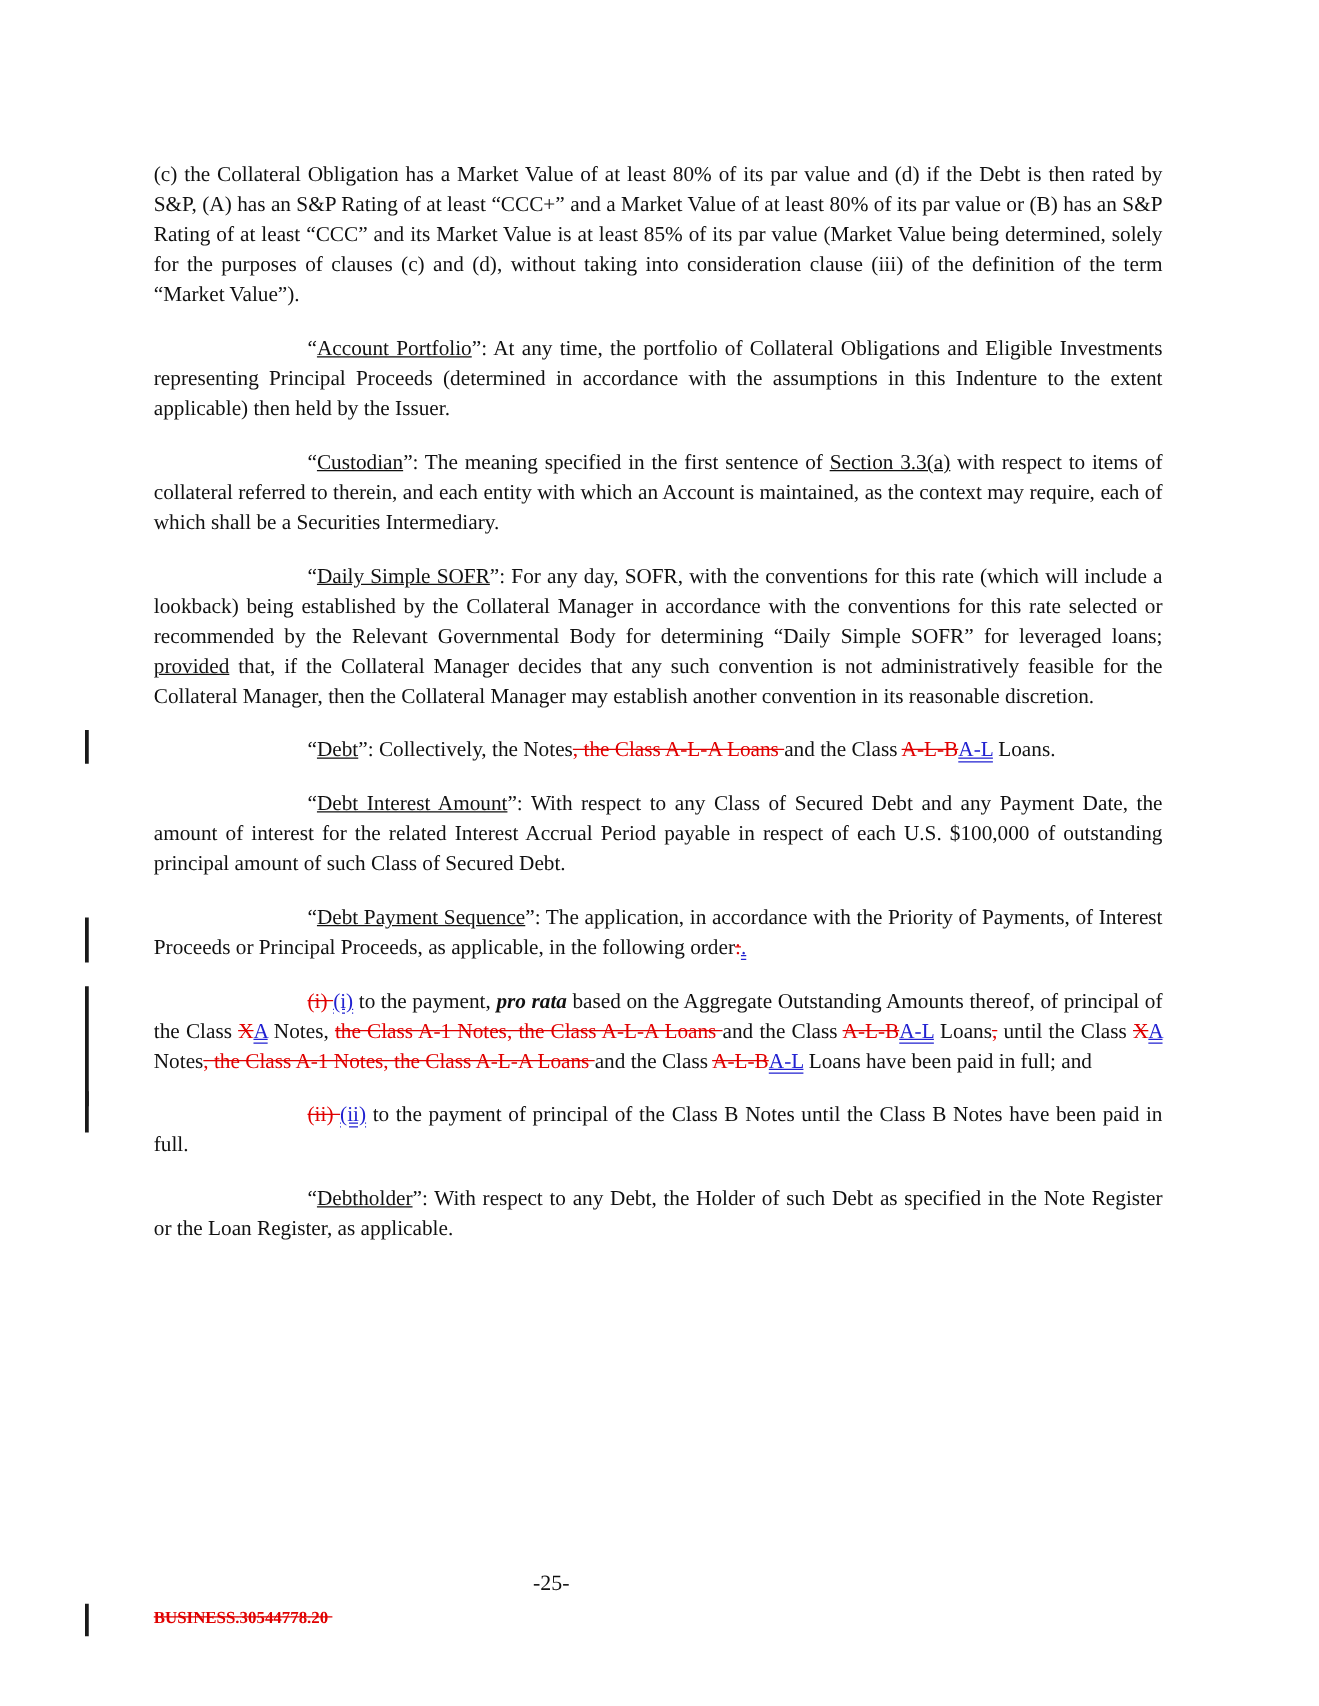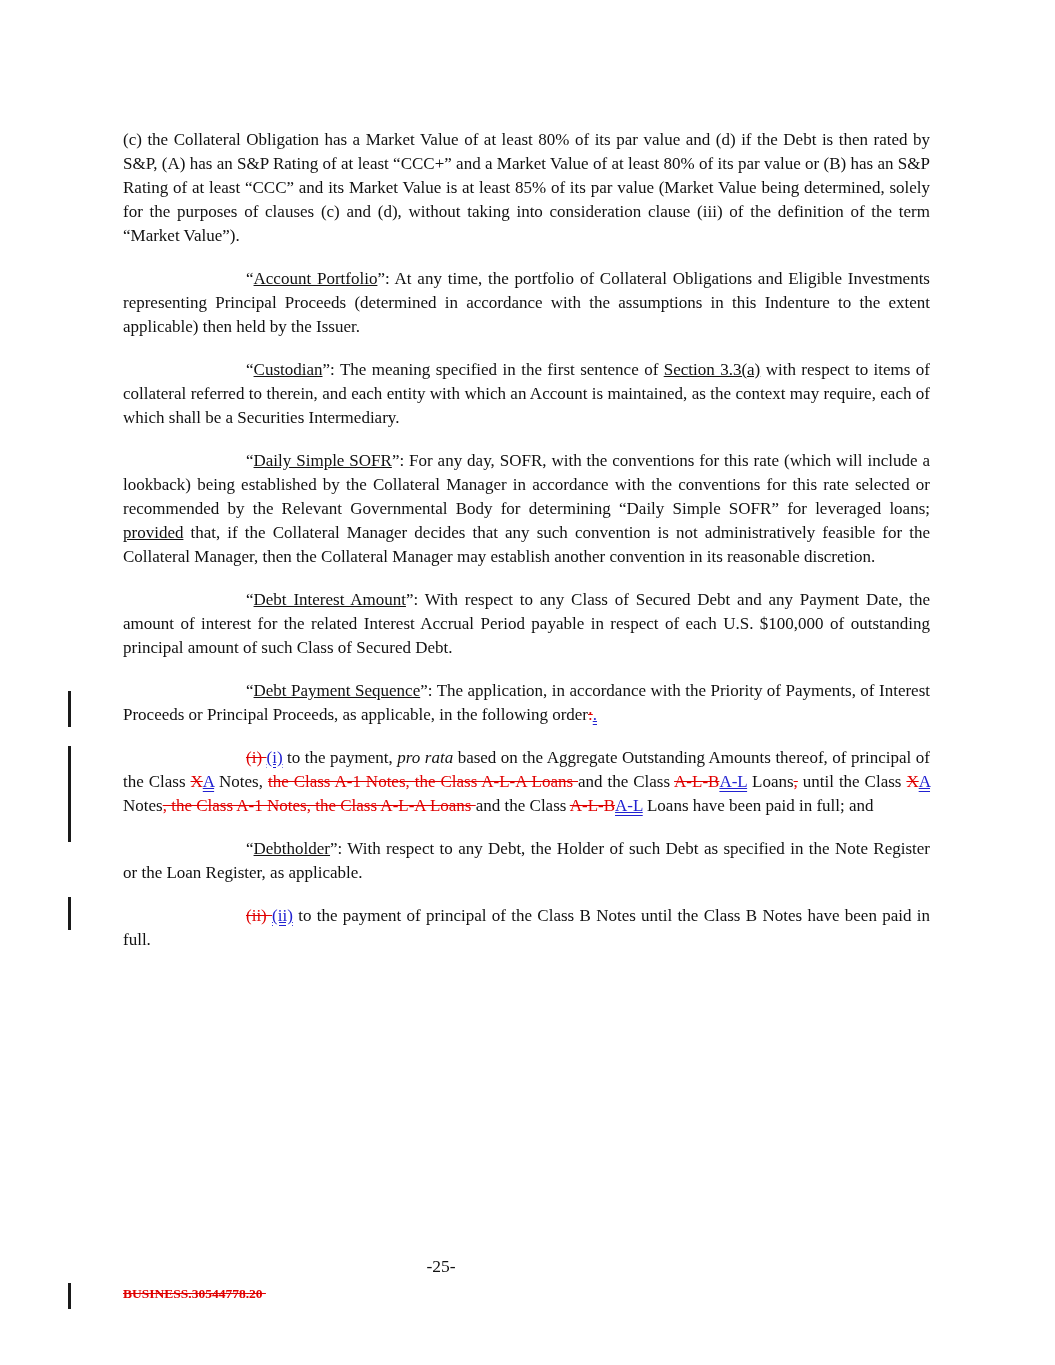--- a/index.html
+++ b/index.html
@@ -10,21 +10,21 @@
     -webkit-font-smoothing:antialiased;
   }
   #doc-body{
     position:absolute;left:123px;top:128px;width:807px;
     font-size:17px;line-height:24px;text-align:justify;
   }
   .para{margin:0 0 19px 0;position:relative;}
   .para.indent{text-indent:123px;}
   .run{}
   .run.u{text-decoration:underline;}
-  .run.i{font-style:italic;}
+  .run.i{font-style:italic;font-weight:bold;}
   .run.del{color:var(--del-color,#e00000);text-decoration:line-through;}
   .run.ins{
     color:var(--ins-color,#2121d1);
     text-decoration-line:underline;
     text-decoration-style:double;
   }
   .change-bar{
     position:absolute;left:-55px;width:3px;background:#1a1a1a;display:block;
   }
   #page-footer{position:absolute;left:0;top:0;width:100%;}
@@ -42,24 +42,25 @@
   }
 </style>
 </head>
 <body>
 
 <div id="doc-body">
     <p class="para"><span class="run">(c) the Collateral Obligation has a Market Value of at least 80% of its par value and (d) if the Debt is then rated by S&amp;P, (A) has an S&amp;P Rating of at least “CCC+” and a Market Value of at least 80% of its par value or (B) has an S&amp;P Rating of at least “CCC” and its Market Value is at least 85% of its par value (Market Value being determined, solely for the purposes of clauses (c) and (d), without taking into consideration clause (iii) of the definition of the term “Market Value”).</span></p>
     <p class="para indent"><span class="run">“</span><span class="run u">Account Portfolio</span><span class="run">”:  At any time, the portfolio of Collateral Obligations and Eligible Investments representing Principal Proceeds (determined in accordance with the assumptions in this Indenture to the extent applicable) then held by the Issuer.</span></p>
     <p class="para indent"><span class="run">“</span><span class="run u">Custodian</span><span class="run">”:  The meaning specified in the first sentence of </span><span class="run u">Section 3.3(a)</span><span class="run"> with respect to items of collateral referred to therein, and each entity with which an Account is maintained, as the context may require, each of which shall be a Securities Intermediary.</span></p>
     <p class="para indent"><span class="run">“</span><span class="run u">Daily Simple SOFR</span><span class="run">”:  For any day, SOFR, with the conventions for this rate (which will include a lookback) being established by the Collateral Manager in accordance with the conventions for this rate selected or recommended by the Relevant Governmental Body for determining “Daily Simple SOFR” for leveraged loans; </span><span class="run u">provided</span><span class="run"> that, if the Collateral Manager decides that any such convention is not administratively feasible for the Collateral Manager, then the Collateral Manager may establish another convention in its reasonable discretion.</span></p>
+    <p class="para indent"><span class="change-bar" style="top: -3.6px; height: 26.4px;"></span><span class="run">“</span><span class="run u">Debt</span><span class="run">”: Collectively, the Notes</span><span class="run del">, the Class A-L-A Loans </span><span class="run"> and the Class </span><span class="run del">A-L-B</span><span class="run ins">A-L</span><span class="run"> Loans.</span></p>
     <p class="para indent"><span class="run">“</span><span class="run u">Debt Interest Amount</span><span class="run">”: With respect to any Class of Secured Debt and any Payment Date, the amount of interest for the related Interest Accrual Period payable in respect of each U.S. $100,000 of outstanding principal amount of such Class of Secured Debt.</span></p>
     <p class="para indent"><span class="change-bar" style="top: 12px; height: 36px;"></span><span class="run">“</span><span class="run u">Debt Payment Sequence</span><span class="run">”: The application, in accordance with the Priority of Payments, of Interest Proceeds or Principal Proceeds, as applicable, in the following order</span><span class="run del">:</span><span class="run ins">.</span></p>
     <p class="para indent"><span class="change-bar" style="top: 0px; height: 96px;"></span><span class="run del">(i) </span><span class="run ins">(i)</span><span class="run">  to the payment, </span><span class="run i">pro rata</span><span class="run"> based on the Aggregate Outstanding Amounts thereof, of principal of the Class </span><span class="run del">X</span><span class="run ins">A</span><span class="run"> Notes, </span><span class="run del">the Class A-1 Notes, the Class A-L-A Loans </span><span class="run">and the Class </span><span class="run del">A-L-B</span><span class="run ins">A-L</span><span class="run"> Loans</span><span class="run del">,</span><span class="run"> until the Class </span><span class="run del">X</span><span class="run ins">A</span><span class="run"> Notes</span><span class="run del">, the Class A-1 Notes, the Class A-L-A Loans </span><span class="run"> and the Class </span><span class="run del">A-L-B</span><span class="run ins">A-L</span><span class="run"> Loans have been paid in full; and</span></p>
+    <p class="para indent"><span class="change-bar" style="top: -7.2px; height: 33.6px;"></span><span class="run del">(ii) </span><span class="run ins">(ii)</span><span class="run"> to the payment of principal of the Class B Notes until the Class B Notes have been paid in full.</span></p>
     <p class="para indent"><span class="run">“</span><span class="run u">Debtholder</span><span class="run">”: With respect to any Debt, the Holder of such Debt as specified in the Note Register or the Loan Register, as applicable.</span></p>
-    <p class="para indent"><span class="change-bar" style="top: -7.2px; height: 33.6px;"></span><span class="run del">(ii) </span><span class="run ins">(ii)</span><span class="run"> to the payment of principal of the Class B Notes until the Class B Notes have been paid in full.</span></p>
   </div>
 
 <div id="page-footer">
   <div id="page-number">-25-</div>
   <div id="footer-change-bar"></div>
   <div id="footer-doc-id">BUSINESS.30544778.20 </div>
 </div>
 
 </body></html>

